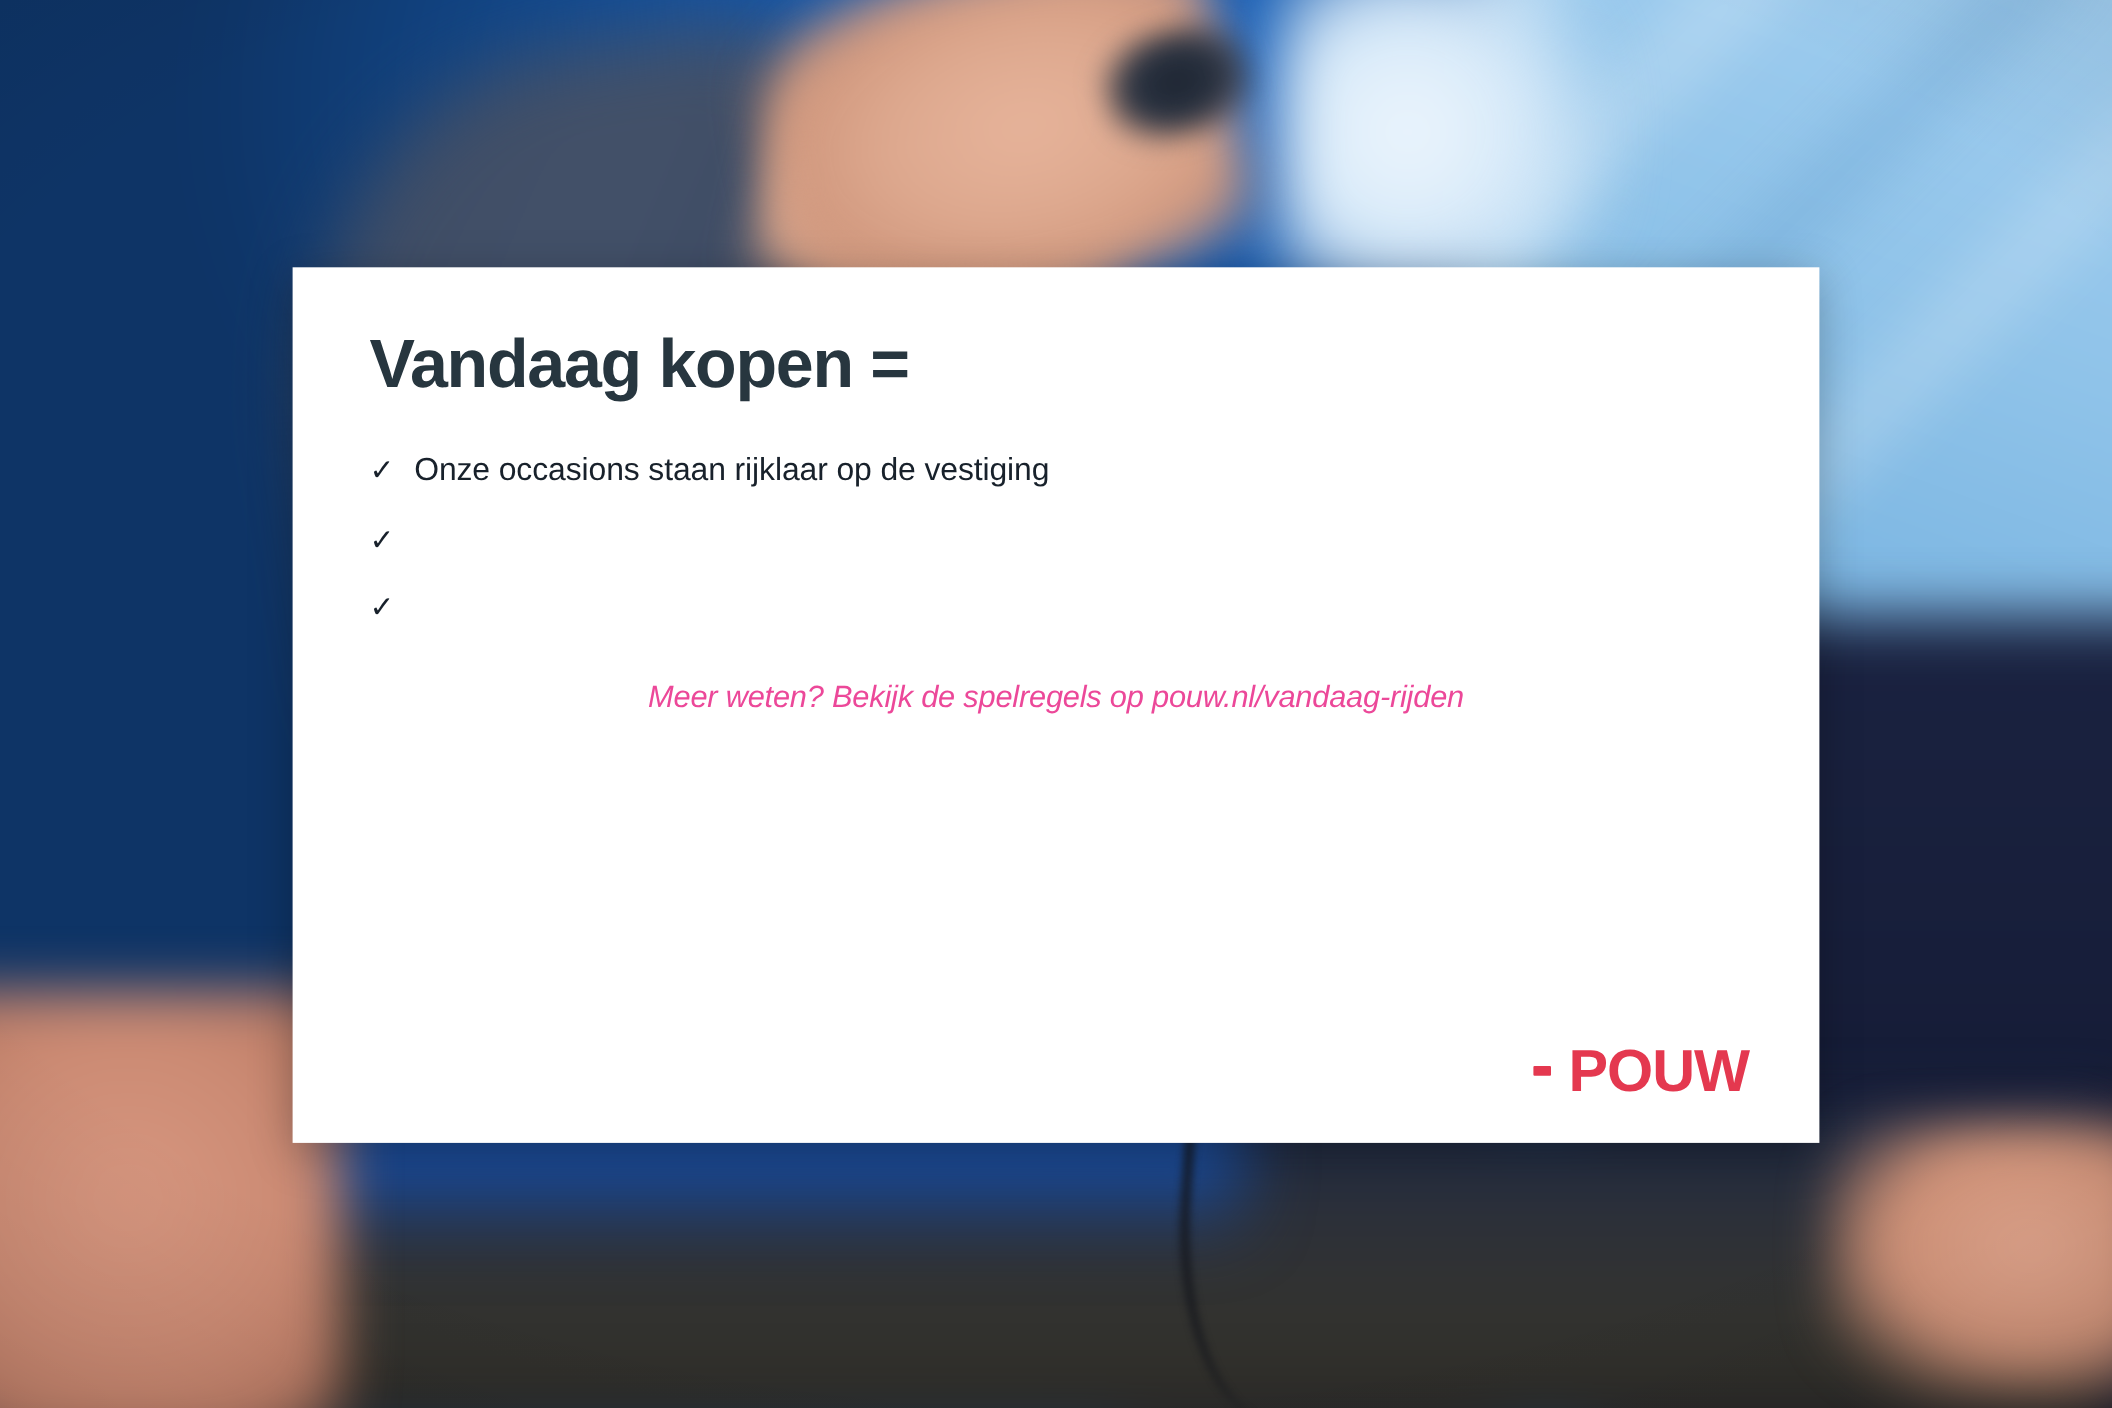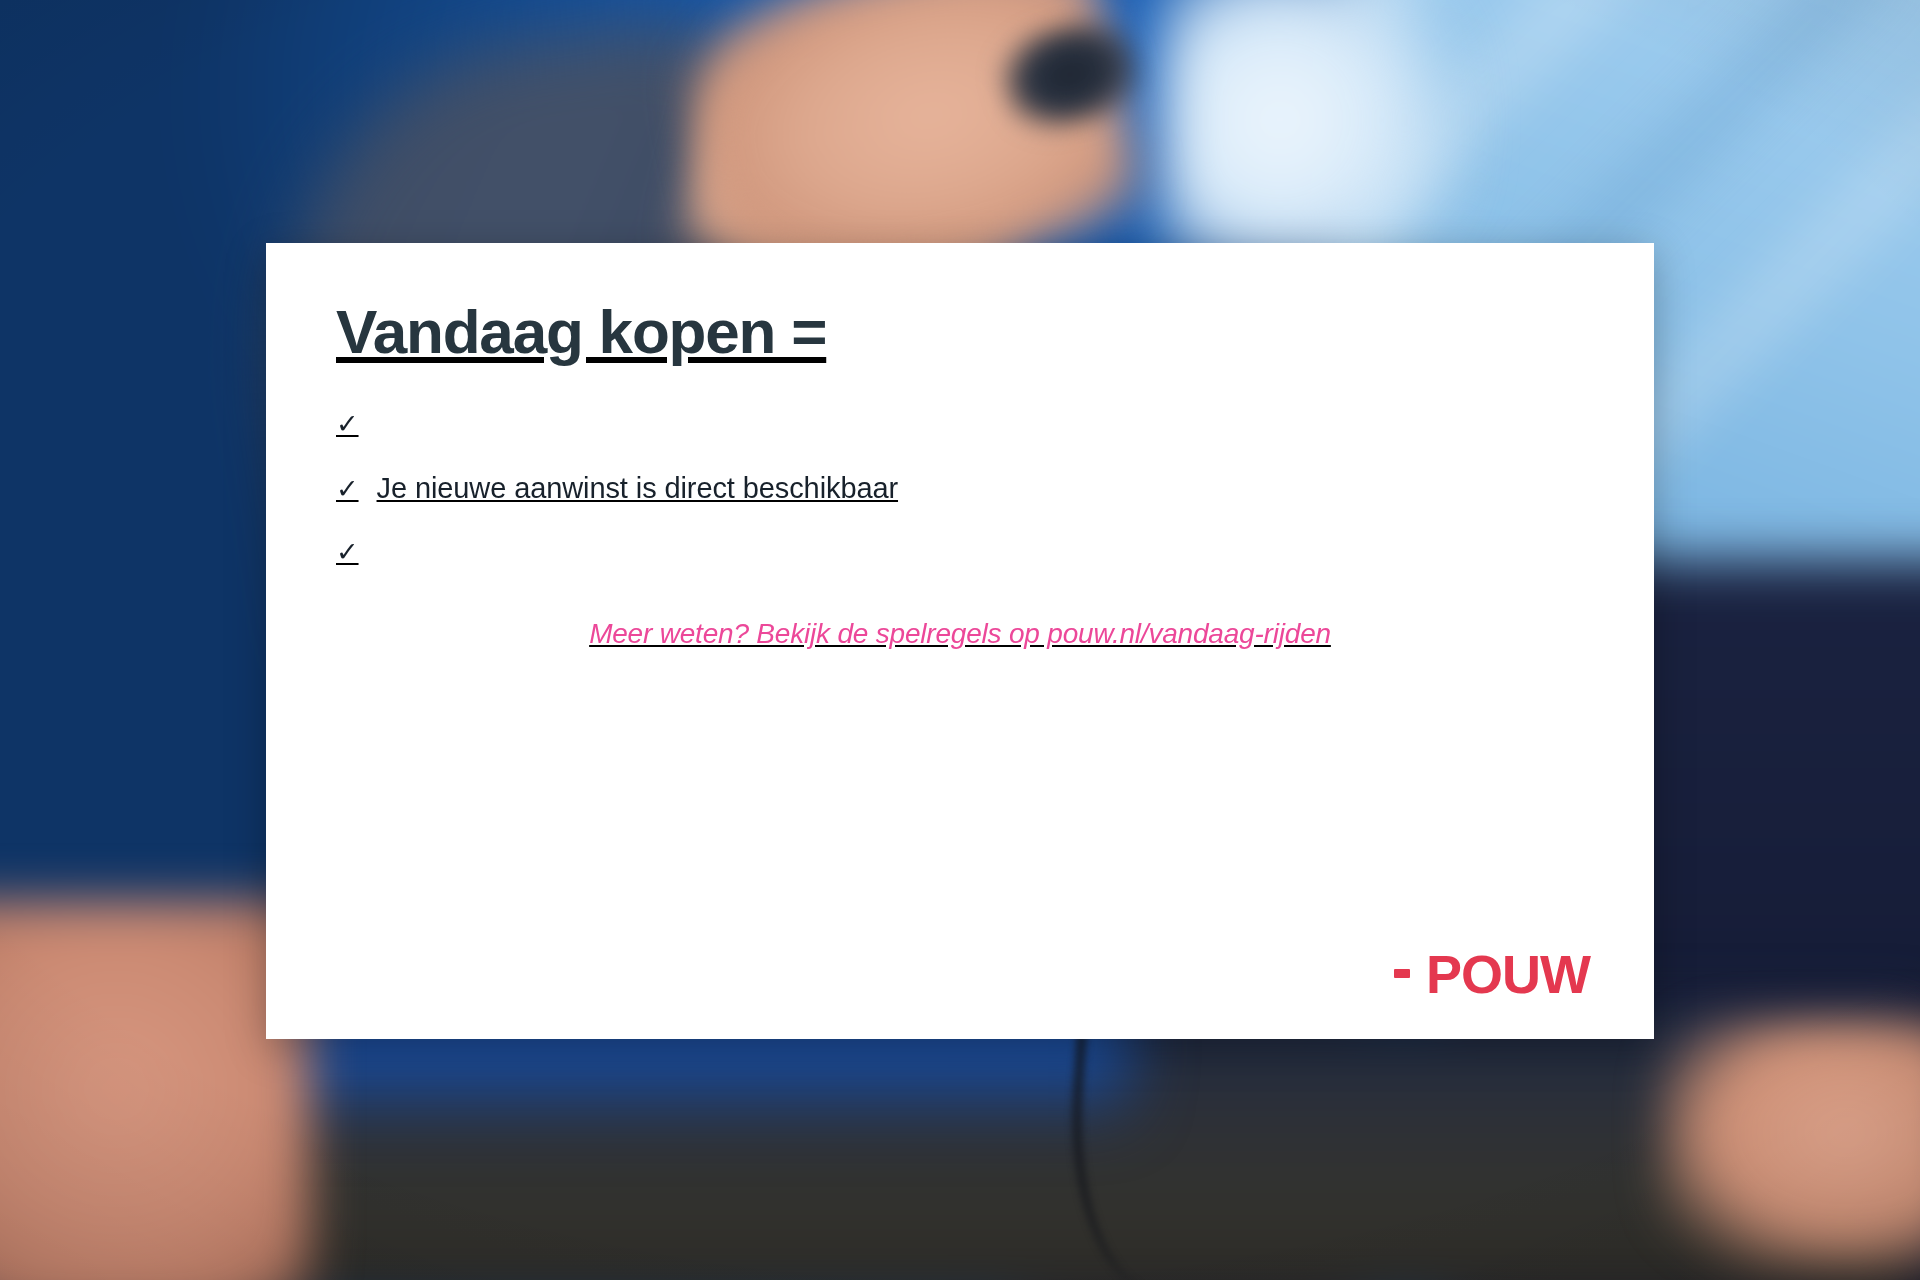--- a/index.html
+++ b/index.html
@@ -213,21 +213,20 @@
   .card {
     position: absolute;
     left: 266px;
     top: 243px;
     width: 1388px;
     height: 796px;
     background: #ffffff;
     box-shadow: 0 10px 38px rgba(0,0,0,.28);
     box-sizing: border-box;
     padding: 54px 70px 40px 70px;
-    text-decoration: underline;
   }
 
   .headline {
     margin: 0;
     font-size: 62px;
     font-weight: 700;
     letter-spacing: -1.2px;
     line-height: 1.13;
   }
   .headline .l1 { display: block; color: #27363f; }
@@ -325,24 +324,24 @@
   <div class="card">
 
     <h1 class="headline">
       <span class="l1">Vandaag kopen =</span>
     </h1>
 
 
     <ul class="bullets">
       <li>
         <span class="check">✓</span>
+        <span>Onze occasions staan rijklaar op de vestiging</span>
       </li>
       <li>
         <span class="check">✓</span>
-        <span>Je nieuwe aanwinst is direct beschikbaar</span>
       </li>
       <li>
         <span class="check">✓</span>
       </li>
     </ul>
 
     <p class="footnote">Meer weten? Bekijk de spelregels op pouw.nl/vandaag-rijden</p>
 
     <div class="logo">
       <span class="logo-dash"></span>

